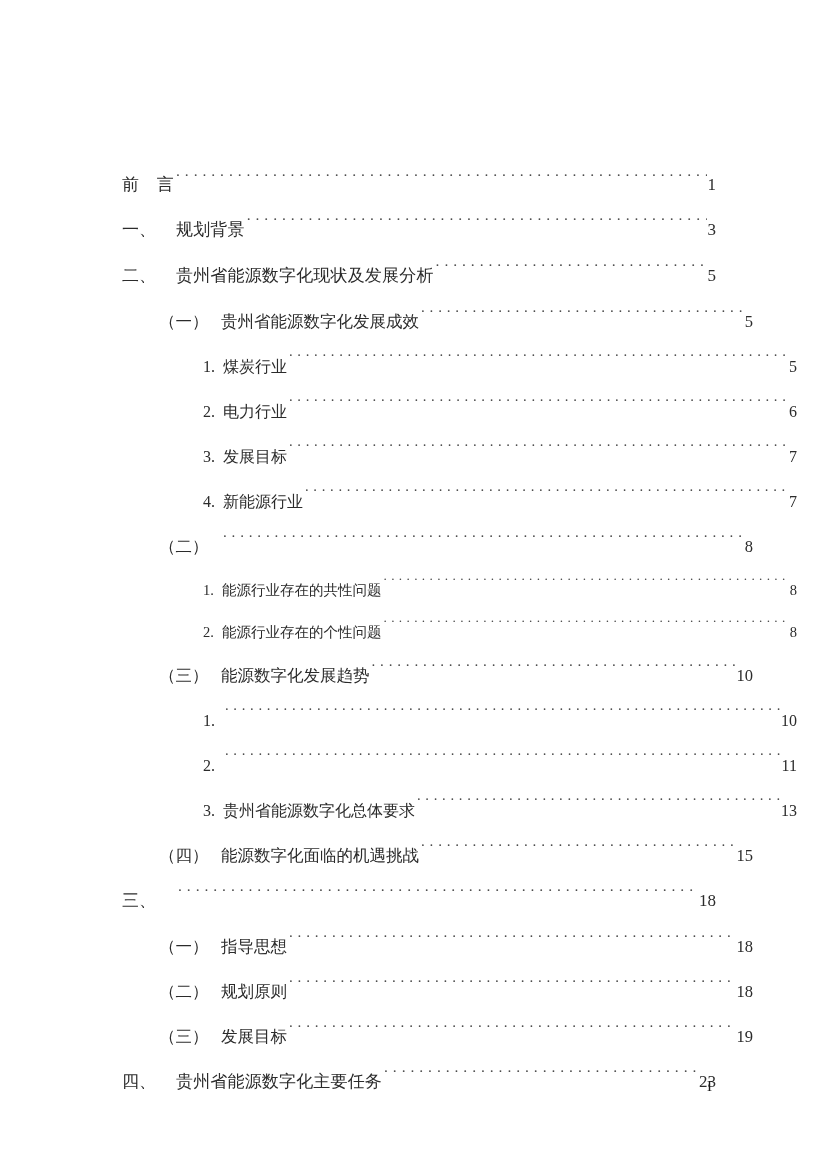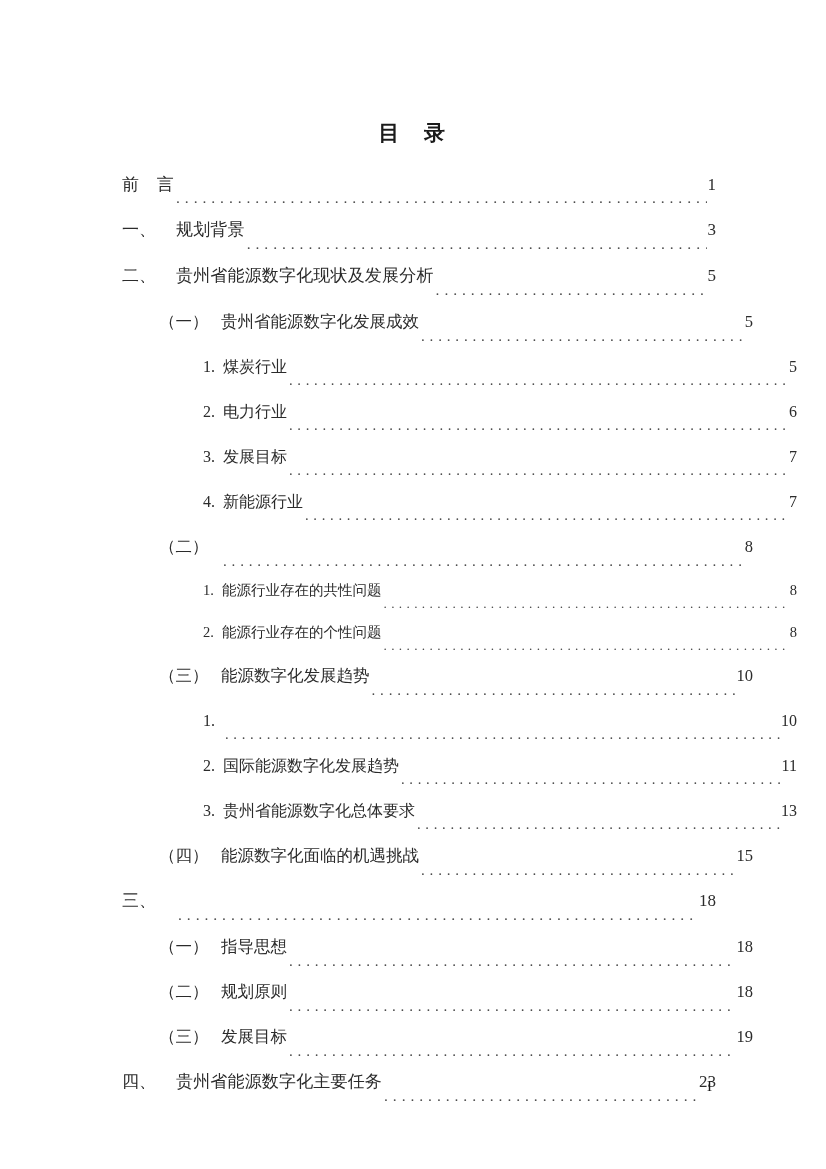--- a/index.html
+++ b/index.html
@@ -41,21 +41,21 @@
   
   .toc-body {
     position: absolute;
     top: 163px;
     left: 118px;
     width: 594px;
   }
 
   .toc-row {
     display: flex;
-    align-items: flex-end;
+    align-items: flex-start;
     width: 100%;
     white-space: nowrap;
     color: #2b2b2b;
   }
 
   .toc-label {
     flex: 0 0 auto;
     display: inline-block;
   }
   .toc-num-prefix {
@@ -143,23 +143,20 @@
     font-size: 15px;
     font-family: "Liberation Serif", "DejaVu Serif", serif;
     color: #1a1a1a;
   }
 </style>
 </head>
 <body>
 
 <div class="page">
 
-  <div class="toc-title">
-    <span>目</span><span class="gap"></span><span>录</span>
-  </div>
 
   <div class="toc-body">
       <div class="toc-row lvl-front">
         <span class="toc-label">前　言</span>
         <span class="toc-leader"></span>
         <span class="toc-page">1</span>
       </div>
       <div class="toc-row lvl-1">
         <span class="toc-num-prefix">一、</span>
         <span class="toc-label">规划背景</span>
@@ -225,21 +222,20 @@
         <span class="toc-leader"></span>
         <span class="toc-page">10</span>
       </div>
       <div class="toc-row lvl-3">
         <span class="toc-num-prefix">1.</span>
         <span class="toc-leader"></span>
         <span class="toc-page">10</span>
       </div>
       <div class="toc-row lvl-3">
         <span class="toc-num-prefix">2.</span>
-        <span class="toc-label">国际能源数字化发展趋势</span>
         <span class="toc-leader"></span>
         <span class="toc-page">11</span>
       </div>
       <div class="toc-row lvl-3">
         <span class="toc-num-prefix">3.</span>
         <span class="toc-label">贵州省能源数字化总体要求</span>
         <span class="toc-leader"></span>
         <span class="toc-page">13</span>
       </div>
       <div class="toc-row lvl-2">

